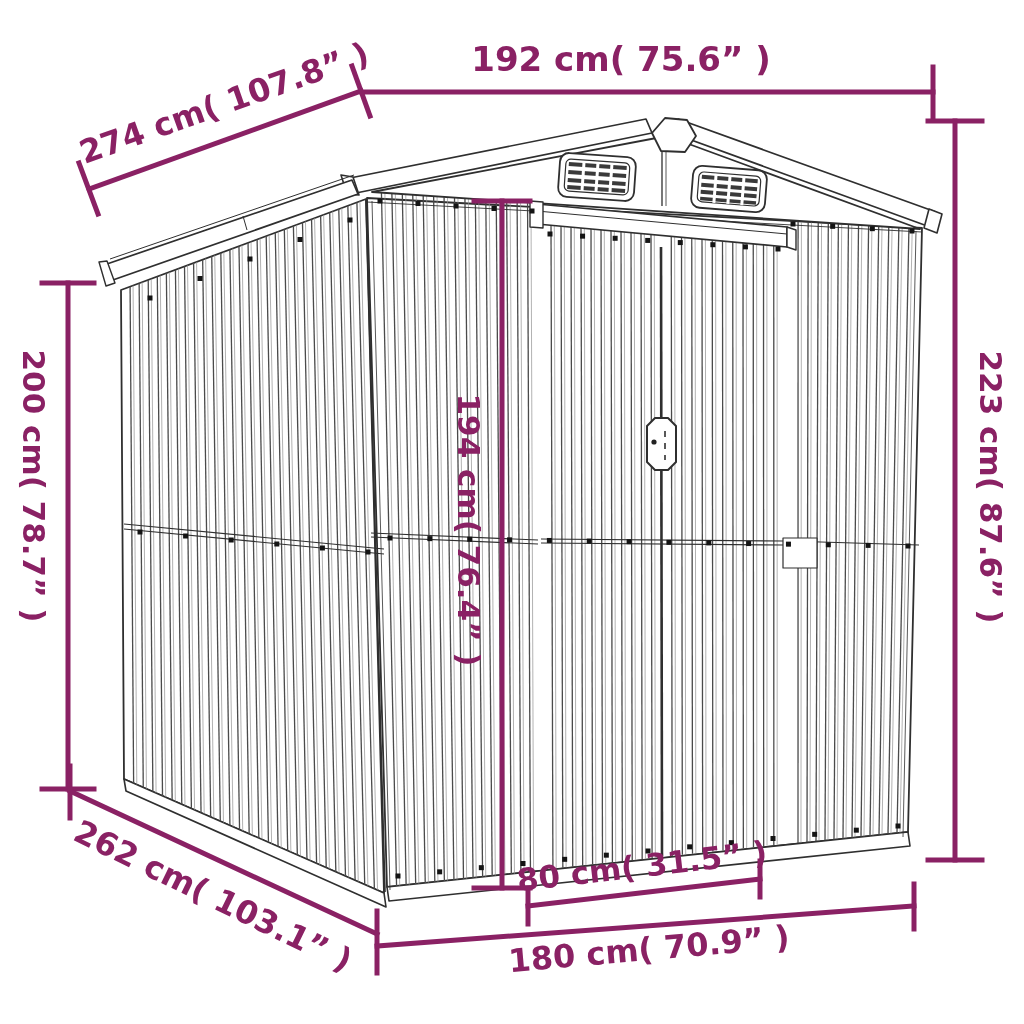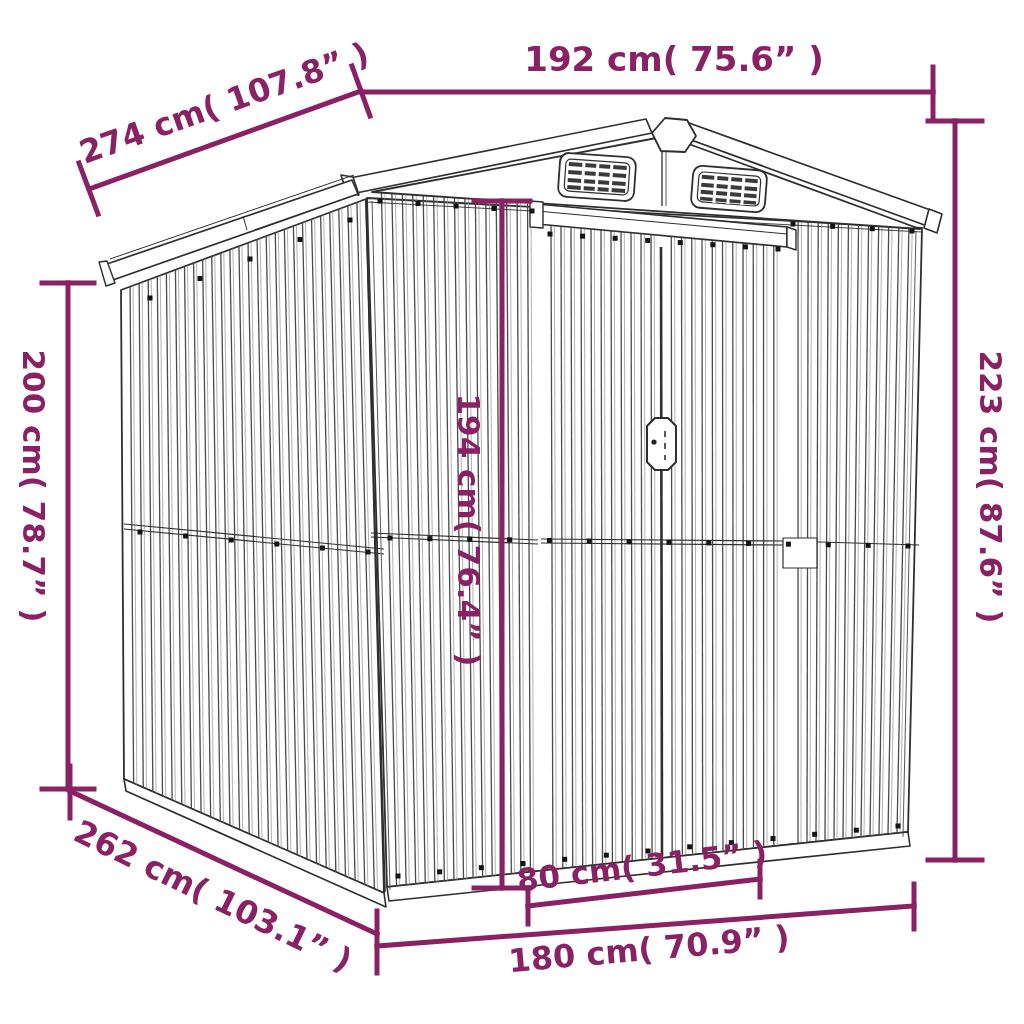--- a/index.html
+++ b/index.html
@@ -363,21 +363,21 @@
         <line x1="528" y1="888" x2="528" y2="924"></line>
         <line x1="760" y1="861" x2="760" y2="897"></line>
       </g>
       <g>
         <line x1="377" y1="946" x2="914" y2="906"></line>
         <line x1="914" y1="884" x2="914" y2="929"></line>
       </g>
     </g>
   </svg>
 
-  <div class="dim-label fs34" style="left:674px;top:59px;transform:translate(-50%,-50%);">192 cm( 75.6” )</div>
+  <div class="dim-label fs34" style="left:621px;top:59px;transform:translate(-50%,-50%);">192 cm( 75.6” )</div>
 
   <div class="dim-label fs32" style="left:224px;top:103px;transform:translate(-50%,-50%) rotate(-19.5deg);">274 cm( 107.8” )</div>
 
   <div class="dim-label fs31" style="left:34px;top:486px;transform:translate(-50%,-50%) rotate(90deg);">200 cm( 78.7” )</div>
 
   <div class="dim-label fs31" style="left:991px;top:487px;transform:translate(-50%,-50%) rotate(90deg);">223 cm( 87.6” )</div>
 
   <div class="dim-label fs31" style="left:469px;top:530px;transform:translate(-50%,-50%) rotate(90deg);">194 cm( 76.4” )</div>
 
   <div class="dim-label fs32" style="left:213px;top:896px;transform:translate(-50%,-50%) rotate(26deg);">262 cm( 103.1” )</div>

